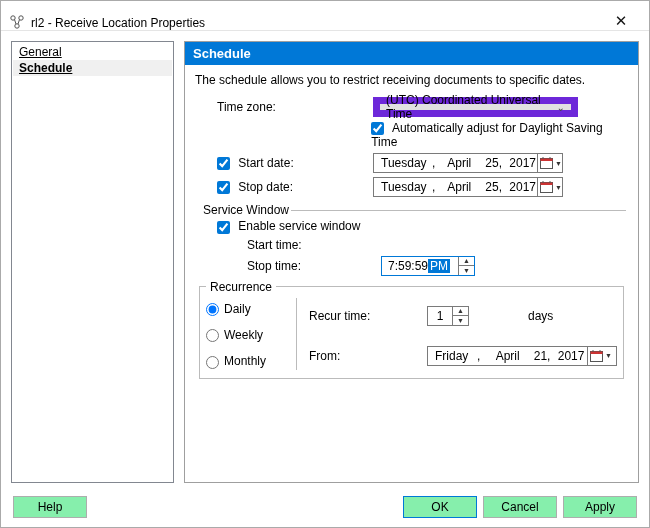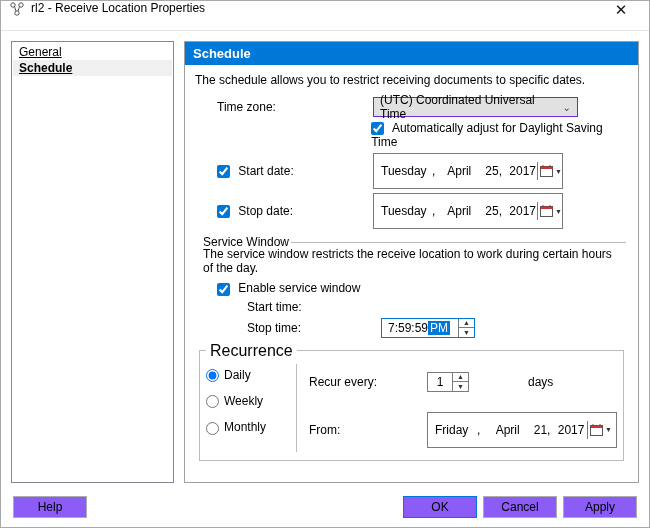--- a/index.html
+++ b/index.html
@@ -14,21 +14,21 @@
     overflow: hidden;
   }
   .window {
     width: 650px; height: 528px;
     border: 1px solid #aaa;
     display: flex; flex-direction: column;
     background: #fff;
   }
   .titlebar {
     height: 30px;
-    display: flex; align-items: flex-start;
+    display: flex; align-items: flex-end;
     padding: 0 8px;
     border-bottom: 1px solid #e5e5e5;
   }
   .titlebar .icon-slot { width:16px; height:16px; margin-right:6px; display:flex; align-items:center; justify-content:center; }
   .titlebar .title { flex:1; font-size:12px; }
   .titlebar .close { width:40px; text-align:center; font-size:15px; color:#111; cursor:default; }
   .body { flex:1; display:flex; padding:10px 10px 4px 10px; gap:10px; }
   .nav {
     width: 172px; height: 100%;
     border:1px solid #828790;
@@ -49,32 +49,32 @@
     font-weight:bold; font-size:13px;
     padding:4px 8px;
   }
   .inner { padding:6px 10px 0 10px; font-size:12px; }
   .desc { margin: 2px 0 10px 0; }
   .row { display:flex; align-items:center; margin:4px 0;gap:38px; }
   .lbl-col { width:118px; }
   .indent1 { padding-left:22px; }
   .indent2 { padding-left:44px; }
   .combo {
-    border:1px solid #6d28d9; background:#e1e1e1;
+    border:7px solid #6d28d9; background:#e1e1e1;
     height:20px; display:inline-flex; align-items:center;
     padding:0 2px 0 6px; font-size:12px;
     width: 205px; justify-content:flex-start;
   }
   .chev { font-size:10px; color:#444; padding:0 4px; }
   input[type=checkbox] { margin:0 5px 0 0; vertical-align:middle; width:13px; height:13px; accent-color:#0078d7; }
   input[type=radio] { margin:0 5px 0 0; vertical-align:middle; }
   .dtp {
     display:inline-flex; align-items:center;
     border:1px solid #7a7a7a; background:#fff;
-    height:36px; font-size:12px; padding:0 2px 0 6px;
+    height:20px; font-size:12px; padding:0 2px 0 6px;
     width: 190px; justify-content:space-between;
   }
   .dtp .dtxt span { padding:0 1px; }
   .dtp .dropbtn {
     display:inline-flex; align-items:center;
     border-left:1px solid #7a7a7a; height:18px; padding:0 2px; gap:2px;
   }
   .cal-glyph { width:13px; height:12px; display:inline-block; }
   .cal-glyph svg { display:block; }
   .spinbox {
@@ -84,32 +84,32 @@
   .spinbox.focused { border-color:#0078d7; }
   .spinbox .val { padding:0 6px; display:flex; align-items:center; min-width:76px; }
   .spinbox.small .val { min-width:24px; justify-content:center; }
   .spinbox .spin { width:16px; border-left:1px solid #7a7a7a; display:flex; flex-direction:column; }
   .spinbox .spin div { flex:1; display:flex; align-items:center; justify-content:center; font-size:7px; color:#333; }
   .spinbox .spin div:first-child { border-bottom:1px solid #7a7a7a; }
   .sel { background:#0078d7; color:#fff; padding:0 2px; }
   .grp-label { margin: 6px 0 0 8px; }
   .grp-body { border-top:1px solid #bbb; margin: -7px 2px 0 96px; }
   fieldset { border:1px solid #bbb; margin:4px 4px 0 4px; padding:4px 6px 8px 6px; }
-  legend { padding:0 4px; font-size:16px; }
+  legend { padding:0 4px; font-size:12px; }
   .rec-wrap { display:flex; }
   .rec-left { width:90px; display:flex; flex-direction:column; gap:12px; padding-top:4px; }
   .rec-right { flex:1; border-left:1px solid #bbb; padding-left:12px; display:flex; flex-direction:column; gap:12px; padding-top:4px; }
   .footer {
     height:40px; display:flex; align-items:center;
     padding: 0 12px; gap:6px;
   }
   .footer .spacer { flex:1; }
   .btn {
     min-width:74px; height:22px;
-    border:1px solid #adadad; background:#8b5cf6;
+    border:1px solid #adadad; background:#86efac;
     font-size:12px; text-align:center; line-height:20px;
     padding:0 8px; cursor:default;
   }
   .btn.default { border-color:#0078d7; }
 </style>
 </head>
 <body>
 
 <div class="window">
   <div class="titlebar">
@@ -199,21 +199,20 @@
                   </svg>
                 </span>
               <span style="font-size:7px;color:#333">▼</span>
             </span>
           </div>
         </div>
 
         <div class="grp-label">Service Window</div>
         <div class="grp-body"></div>
         <div style="padding:4px 8px 0 8px">
-          <div style="margin-bottom:6px">The service window restricts the receive location to work during certain hours of the day.</div>
           <div class="row" style="padding-left:14px">
             <label>
               <input type="checkbox" checked="" style="">
               <span>Enable service window</span>
             </label>
           </div>
           <div class="row indent2">
             <div class="lbl-col" style="width:96px">Start time:</div>
           </div>
           <div class="row indent2">
@@ -234,21 +233,21 @@
         <fieldset>
           <legend>Recurrence</legend>
           <div class="rec-wrap">
             <div class="rec-left">
               <label><input type="radio" name="rec" checked="" style=""><span>Daily</span></label>
               <label><input type="radio" name="rec" style=""><span>Weekly</span></label>
               <label><input type="radio" name="rec" style=""><span>Monthly</span></label>
             </div>
             <div class="rec-right">
               <div class="row">
-                <div style="width:80px">Recur every:</div>
+                <div style="width:80px">Recur time:</div>
                 <div class="spinbox small">
                   <div class="val">1</div>
                   <div class="spin">
                       <div>▲</div>
                       <div>▼</div>
                     </div>
                 </div>
                 <span style="margin-left:21px">days</span>
               </div>
               <div class="row">

